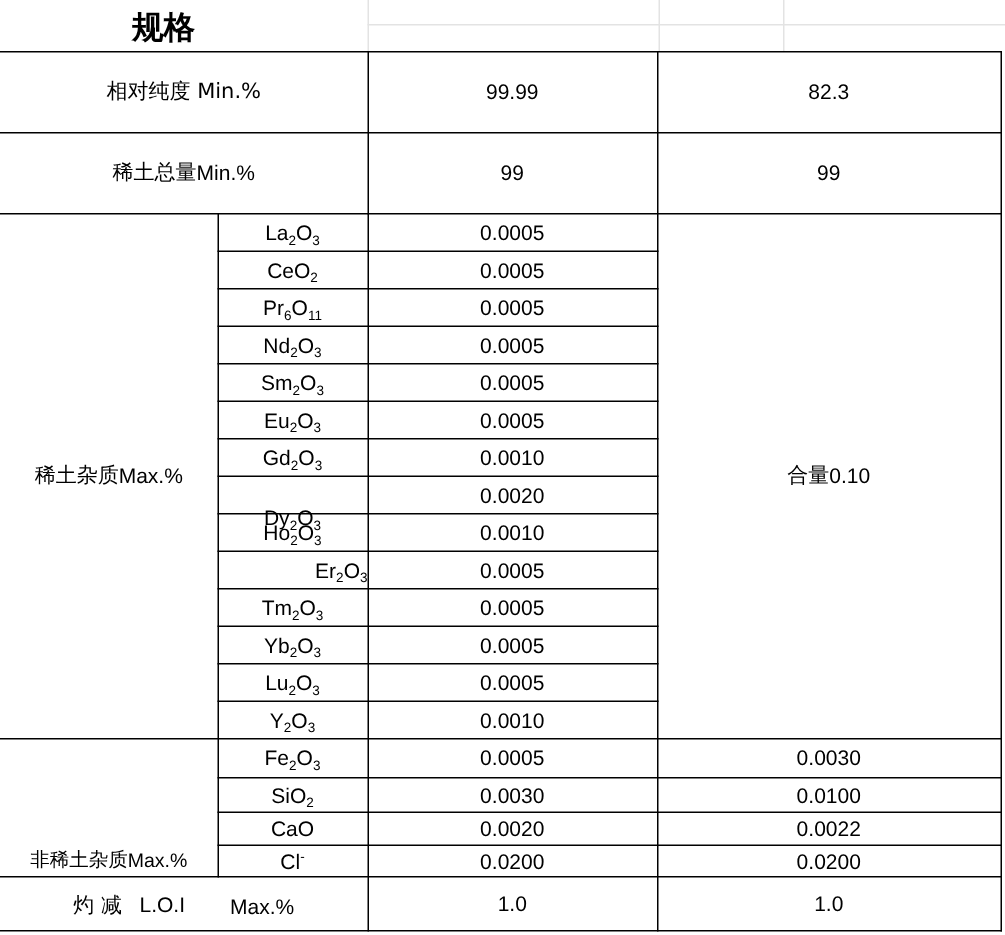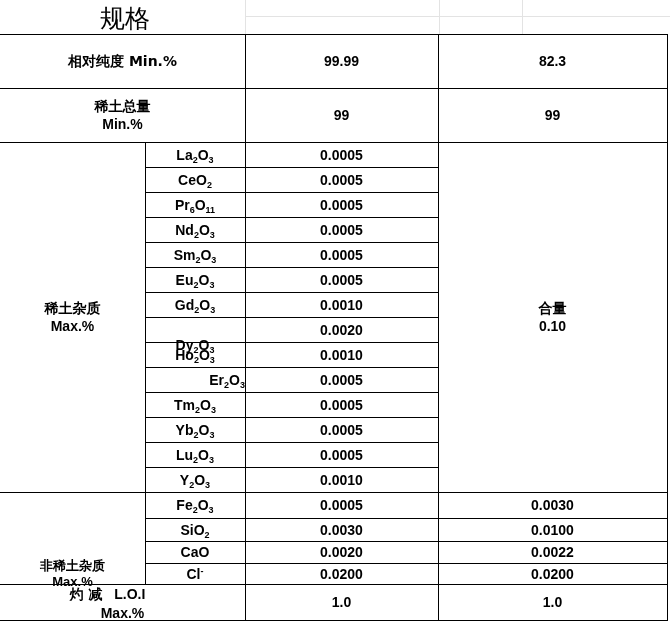--- a/index.html
+++ b/index.html
@@ -1,26 +1,26 @@
 <!DOCTYPE html>
 <html><head>
 <meta charset="utf-8">
 <style>
   html, body { margin:0; padding:0; background:#fff; }
   body { width:670px; height:623px; position:relative; overflow:hidden;
          font-family:"Liberation Sans", "DejaVu Sans", sans-serif; color:#000; }
   .gridline { position:absolute; background:#e3e3e3; }
   .cell { position:absolute; box-sizing:border-box; display:flex; align-items:center;
-          justify-content:center; text-align:center; font-weight:bold; font-size:14px; line-height:18px; }
+          justify-content:center; text-align:center; font-weight:normal; font-size:14px; line-height:18px; }
   .hline { position:absolute; height:1px; background:#000; }
   .vline { position:absolute; width:1px; background:#000; }
-  .title { position:absolute; left:60px; top:2px; width:130px; height:32px; display:flex; align-items:center;
-           justify-content:center; font-size:25px; font-weight:normal; font-family:"DejaVu Sans", sans-serif; }
+  .title { position:absolute; left:44px; top:2px; width:130px; height:32px; display:flex; align-items:center;
+           justify-content:center; font-size:21px; font-weight:bold; font-family:"DejaVu Sans", sans-serif; }
   .cn { font-family:"DejaVu Sans", sans-serif; }
-  .stack { display:flex; flex-direction:column; align-items:center; }
+  .stack { display:flex; flex-direction:row; align-items:center; }
   sub { font-size:9px; vertical-align:-3px; line-height:0; }
   sup { font-size:9px; vertical-align:5px; line-height:0; }
 </style>
 </head>
 <body>
 
 <div class="gridline" style="left:245px;top:16px;width:425px;height:1px;"></div>
 <div class="gridline" style="left:245px;top:0;width:1px;height:34px;"></div>
 <div class="gridline" style="left:439px;top:0;width:1px;height:34px;"></div>
 <div class="gridline" style="left:522px;top:0;width:1px;height:34px;"></div>
@@ -135,21 +135,21 @@
     </div>
     <div class="cell" style="left: 245px; top: 541px; width: 193px; height: 22px;">0.0020</div>
     <div class="cell" style="left: 438px; top: 541px; width: 229px; height: 22px;">0.0022</div>
     <div class="cell" style="left: 145px; top: 563px; width: 100px; height: 21px;">
       <span>Cl<sup>-</sup></span>
     </div>
     <div class="cell" style="left: 245px; top: 563px; width: 193px; height: 21px;">0.0200</div>
     <div class="cell" style="left: 438px; top: 563px; width: 229px; height: 21px;">0.0200</div>
   </div>
 
-<div class="cell" style="left:0;top:584px;width:245px;height:39px;align-items:flex-end;padding-top:1px;">
+<div class="cell" style="left:0;top:584px;width:245px;height:39px;align-items:center;padding-top:1px;">
   <div class="stack" style="line-height:19px;">
     <span style="padding-right:30px;"><span class="cn">灼 减</span>&nbsp;&nbsp;&nbsp;<span>L.O.I</span></span>
     <span>Max.%</span>
   </div>
 </div>
 <div class="cell" style="left:245px;top:584px;width:193px;height:36px;">1.0</div>
 <div class="cell" style="left:438px;top:584px;width:229px;height:36px;">1.0</div>
 
 <div id="lines">
     <div class="hline" style="left: 0px; top: 34px; width: 668px;"></div>

